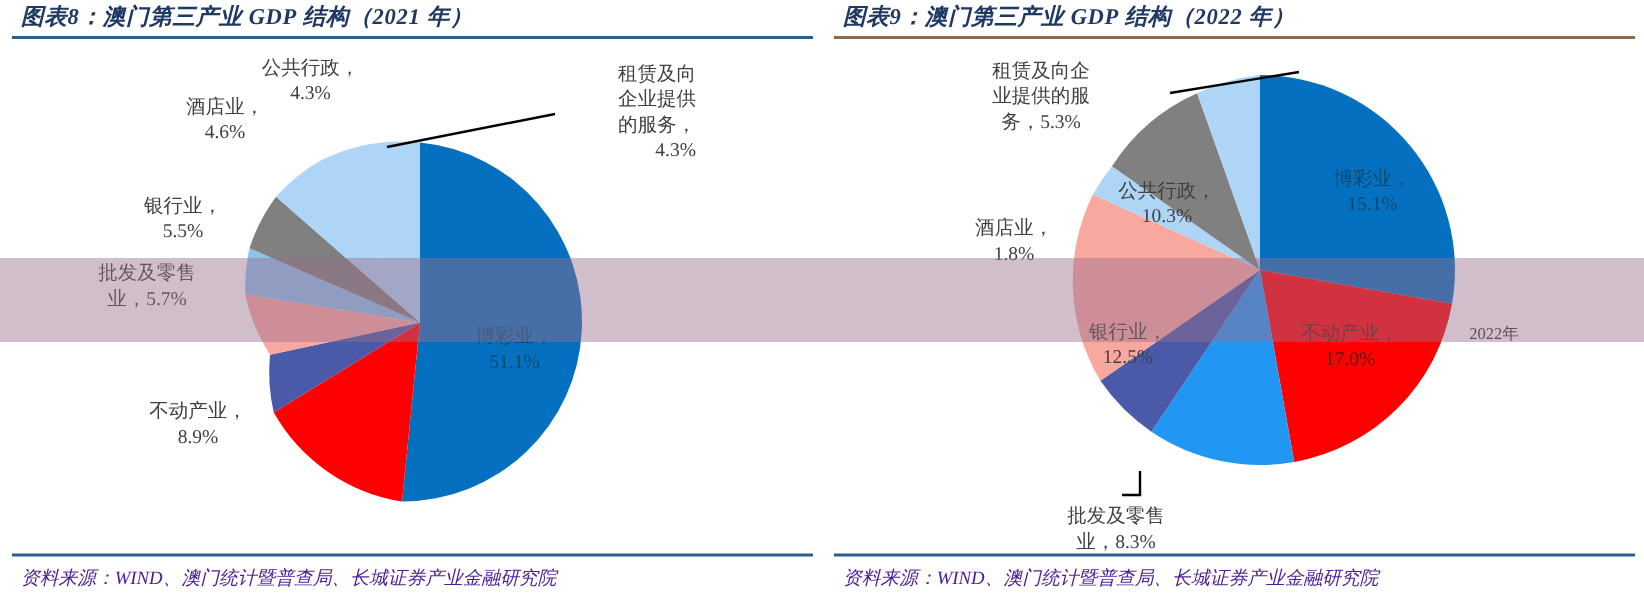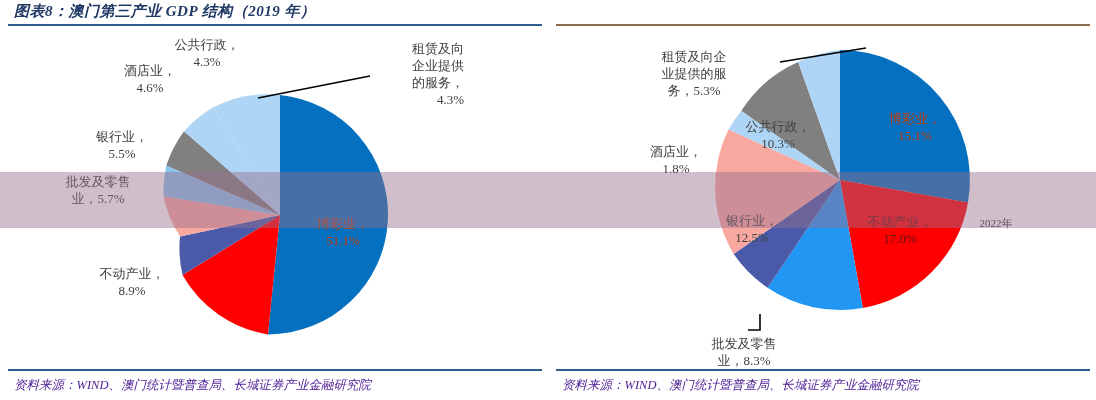--- a/index.html
+++ b/index.html
@@ -40,21 +40,21 @@
   
   .pie-wrap{position:absolute;left:0;top:0;width:548px;height:400px;}
   svg.pie{position:absolute;left:0;top:0;width:548px;height:400px;overflow:visible;}
 
   
   .lbl{
     position:absolute;color:#404040;font-size:13px;line-height:17px;
     text-align:center;white-space:pre-line;
     font-family:"Liberation Serif","DejaVu Serif",serif;
   }
-  .lbl.inside{color:#c2410c;}
+  .lbl.inside{color:#0c4a6e;}
   .lbl.onred{color:#5a1414;}
   .lbl.year{color:#333;font-size:11px;}
 
   
   .wm-band{
     position:absolute;left:0;top:172px;width:1096px;height:56px;
     background:rgba(150,110,140,0.45);
     z-index:40;pointer-events:none;
   }
   .wm-text{
@@ -66,21 +66,21 @@
     letter-spacing:-0.5px;white-space:nowrap;
   }
 </style>
 </head>
 <body>
 
 <div class="page">
 
   <div class="panel left">
 
-    <div class="chart-title">图表8：澳门第三产业 GDP 结构（2019 年）</div>
+    <div class="chart-title">图表8：澳门第三产业 GDP 结构（2021 年）</div>
     <div class="rule-top"></div>
 
     <div class="pie-wrap">
       <svg class="pie" viewBox="0 0 548 400">
 
         <path d="M280 215 L280 95 A120 120 0 0 1 268.0 334.4 Z" fill="#0570C0"></path>
 
         <path d="M280 215 L268.0 334.4 A120 120 0 0 1 182.5 275.0 Z" fill="#FF0000"></path>
 
         <path d="M280 215 L182.5 275.0 A120 120 0 0 1 180.0 236.5 Z" fill="#4A5AA8"></path>
@@ -115,20 +115,21 @@
 企业提供
 的服务，
 4.3%</div>
 
     <div class="rule-bottom"></div>
     <div class="source">资料来源：WIND、澳门统计暨普查局、长城证券产业金融研究院</div>
   </div>
 
   <div class="panel right">
 
+    <div class="chart-title">图表9：澳门第三产业 GDP 结构（2022 年）</div>
     <div class="rule-top accent"></div>
 
     <div class="pie-wrap">
       <svg class="pie" viewBox="0 0 548 400">
 
         <path d="M292 180 L292 50 A130 130 0 0 1 420.0 202.5 Z" fill="#0570C0"></path>
 
         <path d="M292 180 L420.0 202.5 A130 130 0 0 1 314.8 308.0 Z" fill="#FF0000"></path>
 
         <path d="M292 180 L314.8 308.0 A130 130 0 0 1 219.6 287.8 Z" fill="#2196F3"></path>
@@ -141,21 +142,21 @@
 
         <path d="M292 180 L193.3 110.8 A130 130 0 0 1 250.1 62.1 Z" fill="#808080"></path>
 
         <path d="M292 180 L250.1 62.1 A130 130 0 0 1 292 50 Z" fill="#AED5F5"></path>
 
         <line x1="232" y1="62" x2="318" y2="48" stroke="#000" stroke-width="1.6"></line>
         <path d="M200 330 L212 330 L212 314" fill="none" stroke="#000" stroke-width="1.6"></path>
       </svg>
     </div>
 
-    <div class="lbl" style="left:92px;top:48px;width:108px;">租赁及向企
+    <div class="lbl" style="left:92px;top:38px;width:108px;">租赁及向企
 业提供的服
 务，5.3%</div>
     <div class="lbl" style="left:180px;top:118px;width:100px;">公共行政，
 10.3%</div>
     <div class="lbl" style="left:82px;top:143px;width:92px;">酒店业，
 1.8%</div>
     <div class="lbl" style="left:158px;top:212px;width:92px;">银行业，
 12.5%</div>
     <div class="lbl" style="left:142px;top:335px;width:108px;">批发及零售
 业，8.3%</div>

